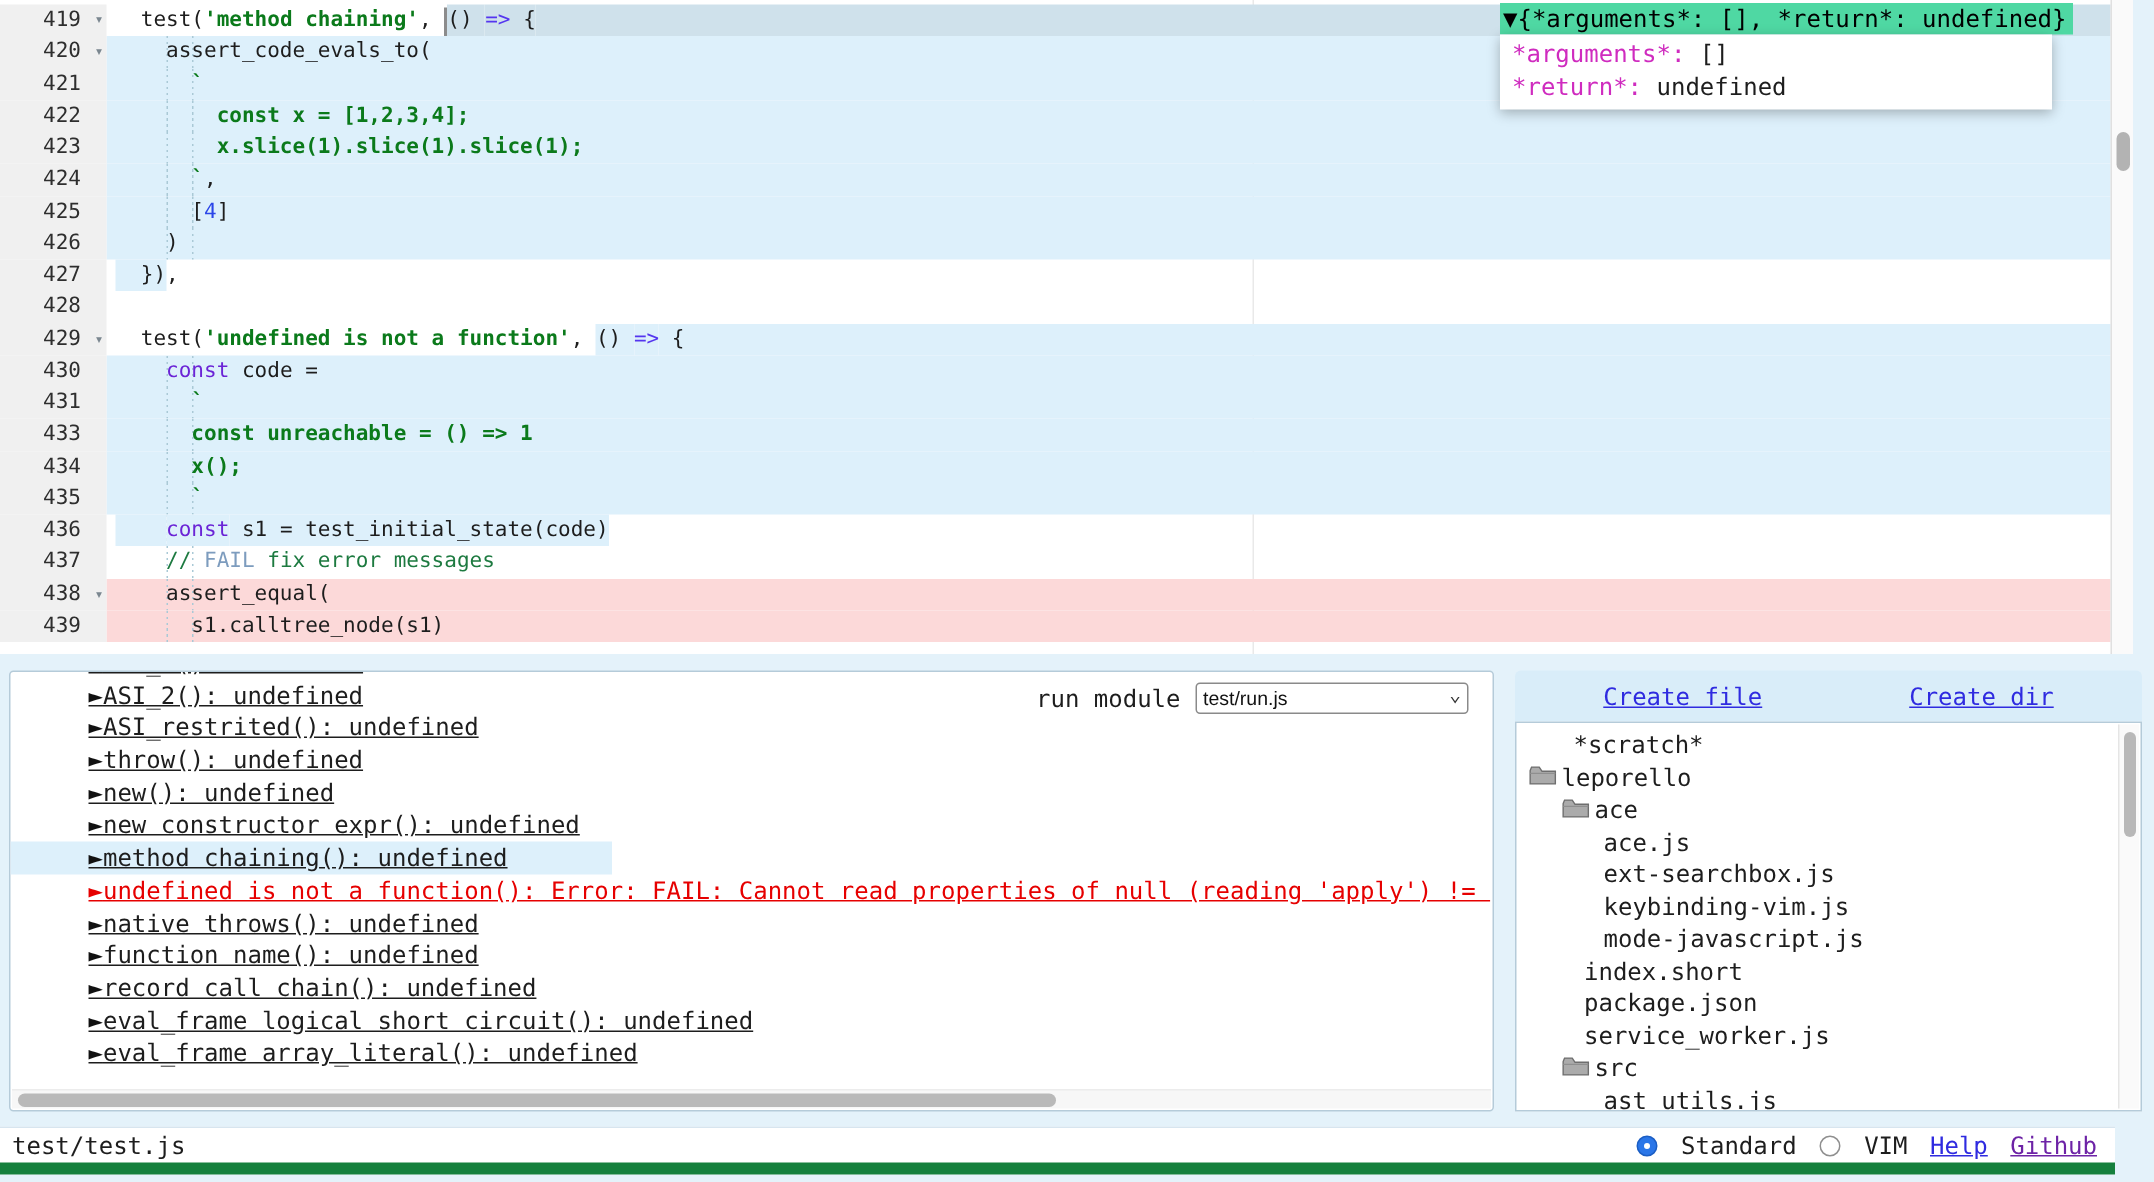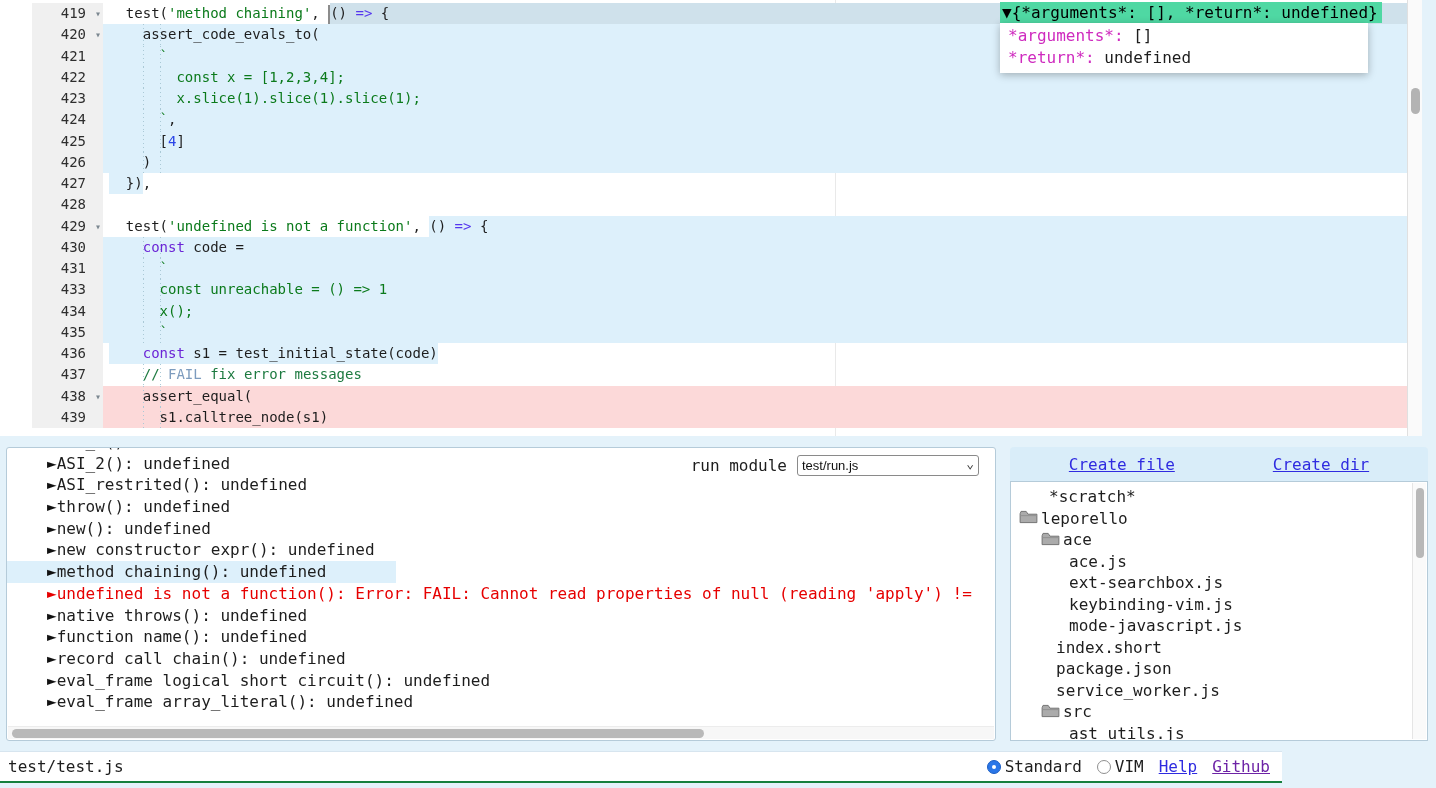--- a/index.html
+++ b/index.html
@@ -2,54 +2,54 @@
 <html style="--selection_blue: #ddf0fb; --active_line: #cfe1eb; --error_pink: #fcd9d9; --error_red: #e60000; --tooltip_green: #4fd8a3; --key_magenta: #cf2bbf; --string_green: #0b7a1b; --keyword_purple: #6b24d6; --arrow_indigo: #5536ef; --number_blue: #2b46e8; --comment_green: #1d7a40; --todo_slate: #7d9cbe; --link_blue: #2f2be0; --visited_purple: #6d23a6; --radio_blue: #2a76e8;"><head>
 <meta charset="utf-8">
 <style>
   * { margin:0; padding:0; box-sizing:border-box; }
   html,body { width:1436px; height:788px; overflow:hidden; }
   body { background:#e4f2fa; font-family:"DejaVu Sans Mono", monospace; color:#1d1d1d; position:relative; }
 
   
   .editor { position:absolute; left:0; top:0; width:1422px; height:436px; background:#fff; overflow:hidden; }
   .print-margin { position:absolute; left:835px; top:0; width:1px; height:436px; background:#e9e9e9; }
-  .lines { position:relative; padding-top:3px;margin-left:32px; }
+  .lines { position:relative; padding-top:3px; }
   .line { display:flex; height:21.25px; line-height:21.25px; font-size:14px; white-space:pre; }
   .gutter-cell { flex:0 0 71px; background:#f0f0f0; color:#2e2e2e; text-align:right; padding-right:17px; position:relative; }
   .fold { position:absolute; right:2px; top:0; font-size:10px; color:#7b8790; }
   .code { flex:1 1 auto; padding-left:6px; display:flex; }
   .line.g .code { background-image:
       repeating-linear-gradient(to bottom, #aac9d6 0 1.5px, transparent 1.5px 4px),
       repeating-linear-gradient(to bottom, #aac9d6 0 1.5px, transparent 1.5px 4px);
       background-size:1px 100%,1px 100%; background-position:40px 0,57px 0; background-repeat:no-repeat; }
   .hl-blue .code { background-color:var(--selection_blue); }
   .hl-pink .code { background-color:var(--error_pink); }
   .code span { display:inline-block; height:21.25px; }
   .patch { background-color:var(--selection_blue); }
   .patch-active { background-color:var(--active_line); }
   .fill { flex:1 1 auto; }
-  .c-t { color:#1d1d1d; } .c-s { color:var(--string_green); } .c-k { color:var(--keyword_purple); }
+  .c-t { color:#1d1d1d; } .c-s { color:var(--string_green);font-weight:bold; } .c-k { color:var(--keyword_purple); }
   .c-a { color:var(--arrow_indigo); } .c-n { color:var(--number_blue); }
   .c-c1 { color:var(--comment_green); } .c-c2 { color:var(--todo_slate); }
   .cursor { width:0; border-left:2px solid #8c8c8c; height:17px; margin-top:2px; }
 
   .vscroll { position:absolute; right:0; top:0; width:15px; height:436px; background:#fafafa; border-left:1px solid #e0e0e0; }
   .vscroll .thumb { position:absolute; left:3px; top:88px; width:9px; height:26px; background:#b3b3b3; border-radius:5px; }
 
   .tooltip { position:absolute; left:1000px; top:2px; z-index:5; font-size:16px; }
   .tooltip-header { background:var(--tooltip_green); height:21px; line-height:21px; padding:0 4px 0 2px; white-space:pre; color:#000; }
   .tooltip-body { background:#fff; box-shadow:0 2px 8px rgba(0,0,0,.28); padding:2px 12px 5px 8px; width:max-content; min-width:368px; }
   .tooltip-row { height:21.5px; line-height:21.5px; white-space:pre; }
   .tooltip-key { color:var(--key_magenta); }
 
   
   .results-panel { position:absolute; left:6px; top:447px; width:990px; height:294px; background:#fff;
       border:1px solid #b5cbd9; border-radius:3px; overflow:hidden; }
   .results { margin-top:-17px; }
-  .result-row { height:21.7px; line-height:21.7px; font-size:16px; white-space:pre; padding-left:40px; width:max-content; }
+  .result-row { height:21.7px; line-height:21.7px; font-size:16px; white-space:pre; padding-left:52px; width:max-content;text-decoration:underline; }
   .result-row.selected { background:var(--selection_blue); padding-right:70px; }
   .result-row.error, .result-row.error .tri { color:var(--error_red); }
   .tri { color:#111; }
   .run-module { position:absolute; top:7px; right:16px; display:flex; align-items:center; background:#fff; padding-left:6px; }
   .run-module-label { font-size:16px; margin-right:10px; }
   .select-wrap { position:relative; }
   select { width:182px; height:21px; font-family:"Liberation Sans", sans-serif; font-size:13px;
       border:1px solid #8a8a8a; border-radius:3px; background:#fff; padding:0 18px 0 4px;
       -webkit-appearance:none; appearance:none; color:#111; }
   .select-chevron { position:absolute; right:5px; top:1px; font-size:13px; color:#333; pointer-events:none; }
@@ -60,25 +60,25 @@
   .files-panel { position:absolute; left:1010px; top:447px; width:418px; height:294px; background:#d9edf9; border-radius:4px; }
   .files-header { height:34px; display:flex; align-items:center; justify-content:center; gap:98px; font-size:16px; }
   .files-header a { color:var(--link_blue); text-decoration:underline; }
   .tree-box { position:absolute; left:0; top:34px; right:0; bottom:0; background:#fff; border:1px solid #b5cbd9; overflow:hidden; padding-top:4px; }
   .tree-row { height:21.5px; line-height:21.5px; font-size:16px; white-space:pre; display:flex; align-items:center; }
   .tree-row .folder-icon { flex:0 0 auto; margin-right:3px; margin-top:1px; }
   .tree-vscroll { position:absolute; right:1px; top:1px; bottom:1px; width:14px; background:#fafafa; border-left:1px solid #e5e5e5; }
   .tree-vscroll .thumb { position:absolute; left:3px; top:5px; width:8px; height:70px; background:#b8b8b8; border-radius:4px; }
 
   
-  .status-bar { position:absolute; left:0; top:751px; width:1282px; height:32px; background:#fff;
-      border-top:1px solid #d7e5ef; border-bottom:2px solid #15803d;
+  .status-bar { position:absolute; left:0; top:751px; width:1410px; height:32px; background:#fff;
+      border-top:1px solid #d7e5ef; border-bottom:8px solid #15803d;
       display:flex; align-items:center; padding:0 12px 0 8px; font-size:16px; }
   .status-right { margin-left:auto; display:flex; align-items:center; gap:15px; }
-  .radio-group { display:flex; align-items:center; gap:4px; }
+  .radio-group { display:flex; align-items:center; gap:16px; }
   .radio { width:14px; height:14px; border-radius:50%; border:1px solid #8f8f8f; background:#fff; position:relative; display:inline-block; }
   .radio.checked { background:var(--radio_blue); border-color:#1b5ec4; }
   .radio.checked::after { content:""; position:absolute; left:4px; top:4px; width:4px; height:4px; border-radius:50%; background:#fff; }
   .status-bar a { text-decoration:underline; }
   .link-help { color:var(--link_blue); }
   .link-github { color:var(--visited_purple); }
 </style>
 </head>
 <body>
 

